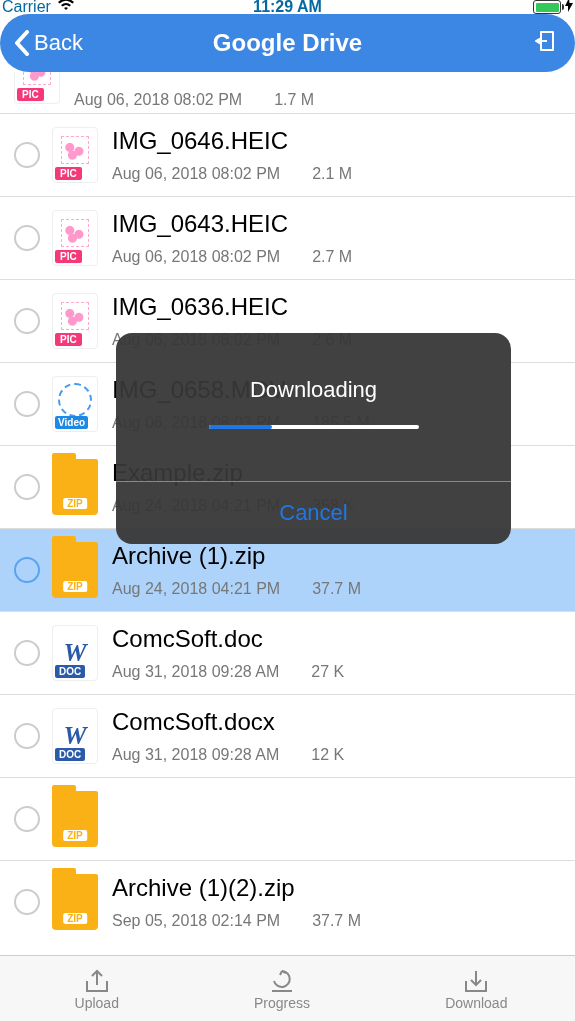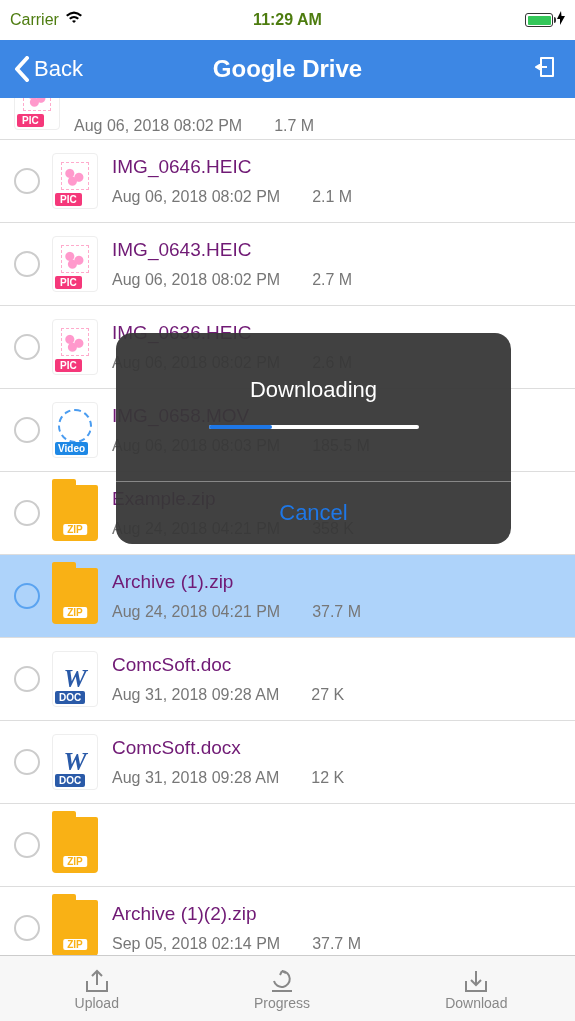--- a/index.html
+++ b/index.html
@@ -7,45 +7,46 @@
   width: 575px;
   height: 1021px;
   font-family: -apple-system, "Helvetica Neue", Arial, sans-serif;
   background: #fff;
   position: relative;
   overflow: hidden;
 }
 
 
 .status-bar {
-  height: 40px;
+  height: 14px;
   display: flex;
   align-items: center;
   justify-content: space-between;
-  padding: 0 10px;
+  padding: 0 2px;
   font-size: 16px;
   font-weight: 500;
-  color: #4d7c0f;
+  color: #0369a1;
 }
 .status-left { display: flex; align-items: center; gap: 6px; }
 .status-time { position: absolute; left: 50%; transform: translateX(-50%); font-weight: 600; }
 .status-right { display: flex; align-items: center; gap: 4px; }
 .battery { width: 28px; height: 14px; border: 1.5px solid #333; border-radius: 3px; position: relative; }
 .battery::after { content: ''; position: absolute; right: -4px; top: 3px; width: 2.5px; height: 6px; background: #333; border-radius: 0 2px 2px 0; }
 .battery::before { content: ''; position: absolute; inset: 1.5px; background: #34c759; border-radius: 1px; }
 
 
 .nav-bar {
   height: 58px;
   background: #3d87e4;
   display: flex;
   align-items: center;
   justify-content: space-between;
   padding: 0 14px;
   color: #fff;
+  border-radius: 29px;
 }
 .back-btn { display: flex; align-items: center; gap: 4px; font-size: 22px; cursor: pointer; }
 .nav-title { font-size: 24px; font-weight: 600; position: absolute; left: 50%; transform: translateX(-50%); }
 .logout-icon { cursor: pointer; }
 
 
 .file-list {
   height: calc(100% - 28px - 58px - 66px);
   overflow: hidden;
 }
@@ -63,21 +64,21 @@
 .file-circle {
   width: 26px; height: 26px; border: 2px solid #ccc; border-radius: 50%;
   flex-shrink: 0; margin-right: 12px;
 }
 .file-item.selected .file-circle { border-color: #5aa3f0; }
 .file-icon {
   width: 46px; height: 56px; margin-right: 14px; flex-shrink: 0;
   position: relative;
 }
 .file-info { flex: 1; display: flex; flex-direction: column; justify-content: center; gap: 10px; height: 100%; }
-.file-name { font-size: 19px; color: #701a75; }
+.file-name { font-size: 24px; color: #000000; }
 .file-meta { font-size: 16px; color: #777; display: flex; gap: 32px; }
 
 
 .ic-pic { border: 1px solid #eee; border-radius: 4px; background: #fff; }
 .ic-pic::before { content: ''; position: absolute; top: 8px; left: 8px; right: 8px; height: 26px; background: radial-gradient(circle at 30% 40%, #f9c 4px, transparent 5px), radial-gradient(circle at 65% 55%, #f9c 4px, transparent 5px), radial-gradient(circle at 40% 70%, #f9c 4px, transparent 5px); border: 1px dashed #fac; }
 .ic-pic::after { content: 'PIC'; position: absolute; bottom: 2px; left: 2px; background: #f5387a; color: #fff; font-size: 10px; font-weight: bold; padding: 1px 5px; border-radius: 2px; }
 .ic-video { border: 1px solid #eee; border-radius: 4px; background: #fff; }
 .ic-video::before { content: ''; position: absolute; top: 6px; left: 50%; transform: translateX(-50%); width: 30px; height: 30px; border: 2px dashed #4a9cf0; border-radius: 50%; }
 .ic-video::after { content: 'Video'; position: absolute; bottom: 2px; left: 2px; background: #1e88e5; color: #fff; font-size: 10px; font-weight: bold; padding: 1px 3px; border-radius: 2px; }
 .ic-zip { background: #f9b115; border-radius: 2px 2px 4px 4px; }

